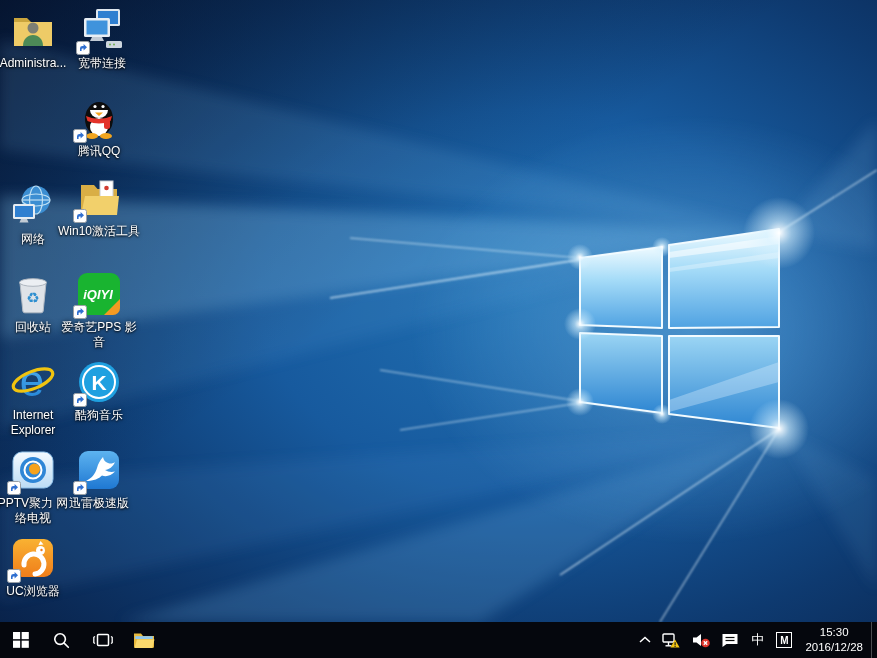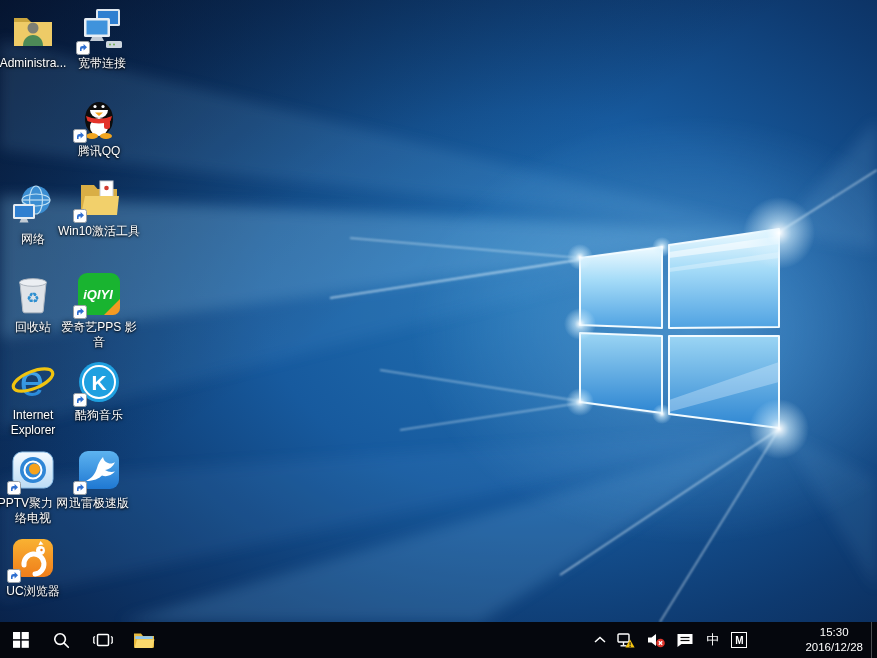--- a/index.html
+++ b/index.html
@@ -16,21 +16,21 @@
   .taskbar{position:absolute;left:0;right:0;bottom:0;height:36px;background:#05070d;
        display:flex;align-items:stretch;z-index:5;}
   .tb-left{display:flex;align-items:stretch;}
   .tb-btn{width:41px;display:flex;align-items:center;justify-content:center;}
   .tb-spacer{flex:1;}
   .tray{display:flex;align-items:center;}
   .tray-item{height:36px;display:flex;align-items:center;justify-content:center;padding:0 5px;}
   .ime{color:#fff;font-size:13px;padding:0 7px;}
   .m-badge{width:14px;height:14px;border:1.6px solid #fff;color:#fff;font-size:10px;font-weight:bold;
        display:flex;align-items:center;justify-content:center;}
-  .clock{color:#fff;font-size:11.5px;text-align:center;line-height:1.32;padding:0 8px;margin-left:45px;}
+  .clock{color:#fff;font-size:11.5px;text-align:center;line-height:1.32;padding:0 8px;}
   .show-desktop{width:5px;height:36px;border-left:1px solid rgba(255,255,255,.28);}
 </style>
 </head>
 <body>
 
 <div class="desktop">
 
   <svg class="wallpaper" viewBox="0 0 877 622" preserveAspectRatio="none">
     <defs>
       <radialGradient id="wbg" cx="60%" cy="48%" r="80%">

